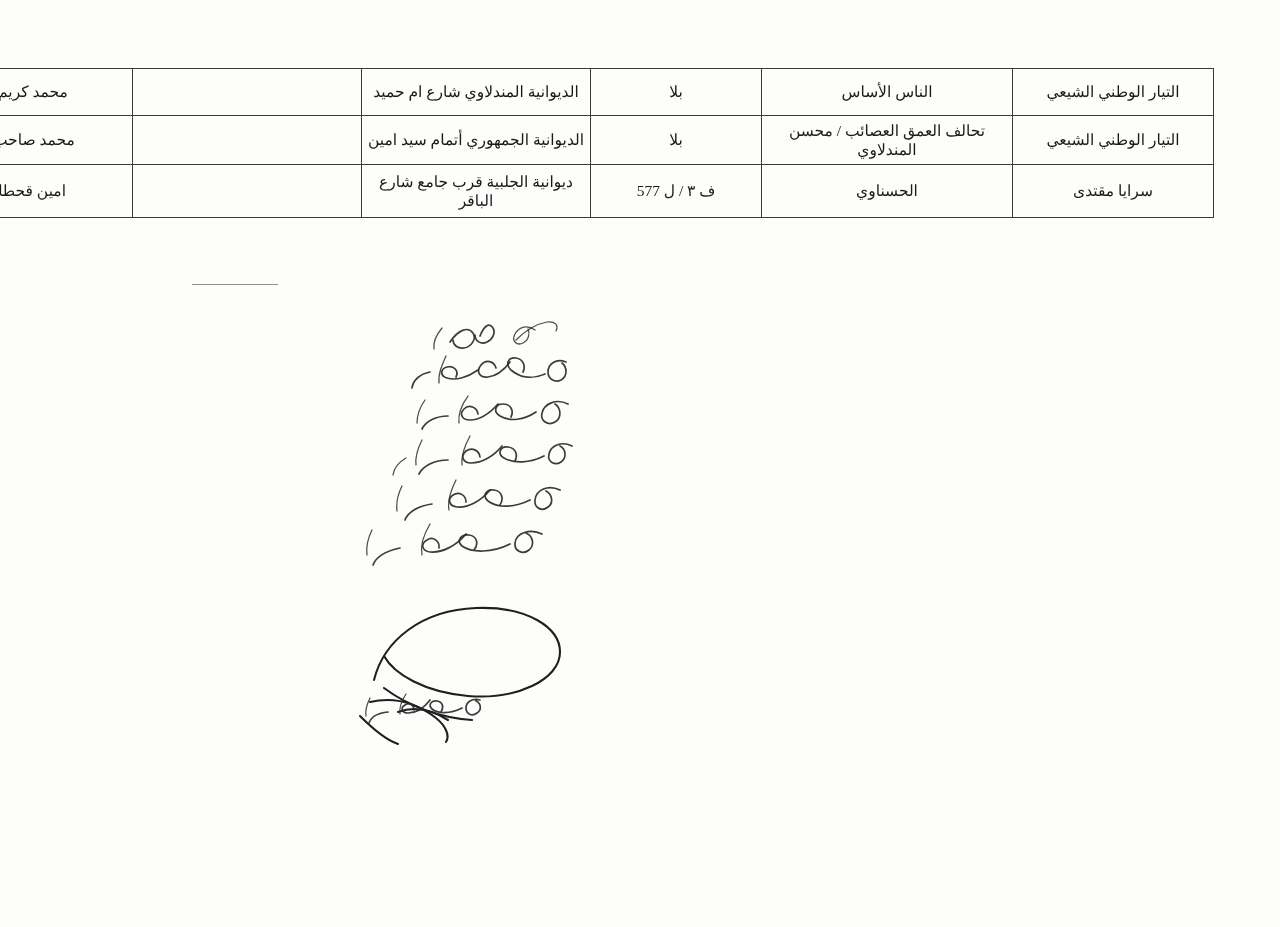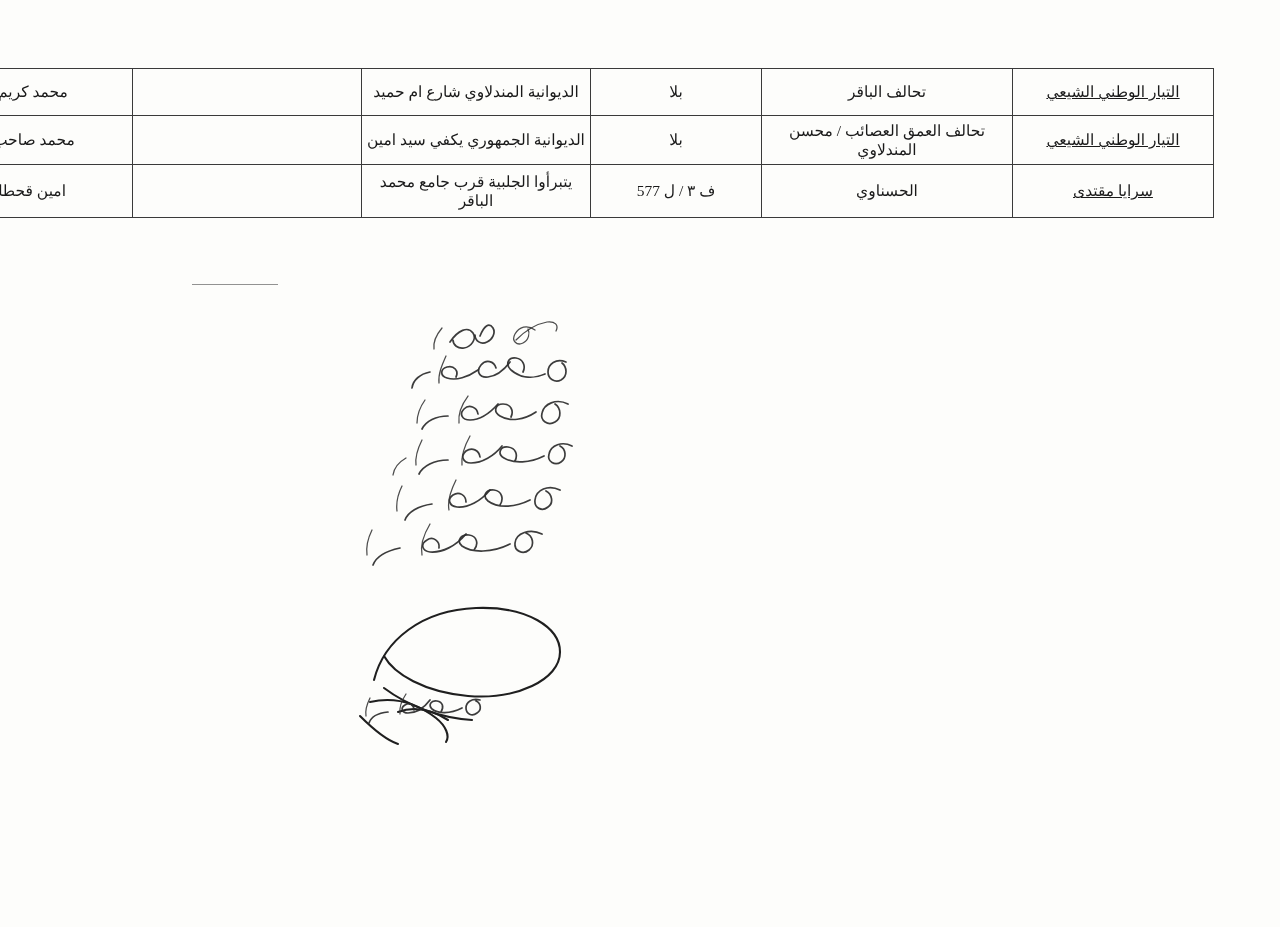--- a/index.html
+++ b/index.html
@@ -59,21 +59,20 @@
     width: 160px;
     font-size: 16px;
   }
   td.col-alliance {
     width: 240px;
     font-size: 15.5px;
   }
   td.col-party {
     width: 190px;
     font-size: 15.5px;
-    text-decoration: underline;
   }
   tr.row-29 td { height: 38px; }
   tr.row-30 td { height: 40px; }
   tr.row-31 td { height: 44px; }
 
   
   .underline-mark {
     position: absolute;
     top: 216px;
     left: 100px;
@@ -127,41 +126,41 @@
 </head>
 <body>
 
 <div class="page">
 
   <div class="table-wrap">
     <table class="doc-table">
       <tbody>
         <tr class="row-29">
           <td class="col-party">التيار الوطني الشيعي</td>
-          <td class="col-alliance">تحالف الباقر</td>
+          <td class="col-alliance">الناس الأساس</td>
           <td class="col-note">بلا</td>
           <td class="col-addr">الديوانية المندلاوي شارع ام حميد</td>
           <td class="col-blank"></td>
           <td class="col-name">محمد كريم الحمداوي</td>
 
         </tr>
         <tr class="row-30">
           <td class="col-party">التيار الوطني الشيعي</td>
           <td class="col-alliance">تحالف العمق العصائب / محسن المندلاوي</td>
           <td class="col-note">بلا</td>
-          <td class="col-addr">الديوانية الجمهوري يكفي سيد امين</td>
+          <td class="col-addr">الديوانية الجمهوري أتمام سيد امين</td>
           <td class="col-blank"></td>
           <td class="col-name">محمد صاحب الحسناوي</td>
 
         </tr>
         <tr class="row-31">
           <td class="col-party">سرايا مقتدى</td>
           <td class="col-alliance">الحسناوي</td>
           <td class="col-note">ف ٣ / ل 577</td>
-          <td class="col-addr">يتبرأوا الجلبية قرب جامع محمد الباقر</td>
+          <td class="col-addr">ديوانية الجلبية قرب جامع شارع الباقر</td>
           <td class="col-blank"></td>
           <td class="col-name">امين قحطان البديري</td>
 
         </tr>
       </tbody>
     </table>
     <div class="underline-mark"></div>
   </div>
 
   <div class="handwriting">

